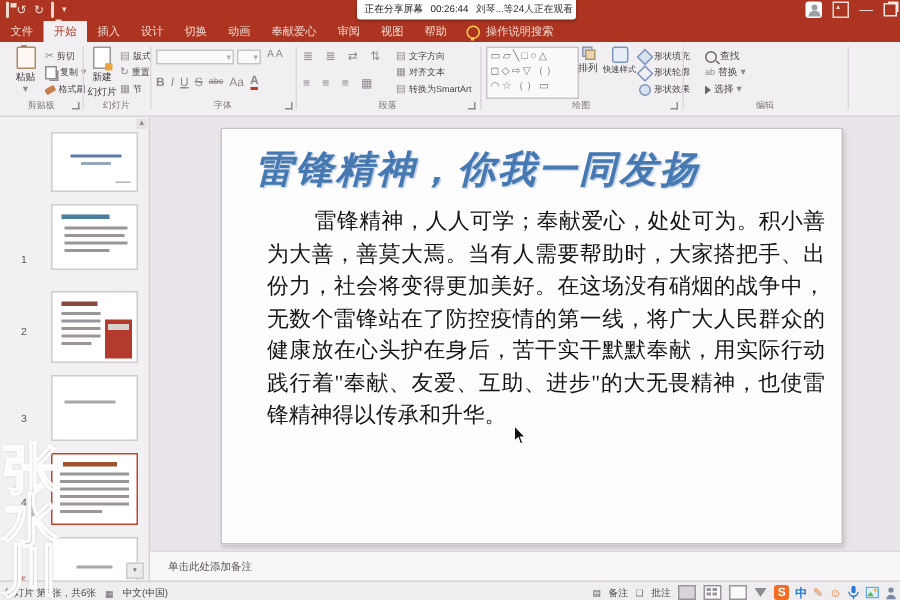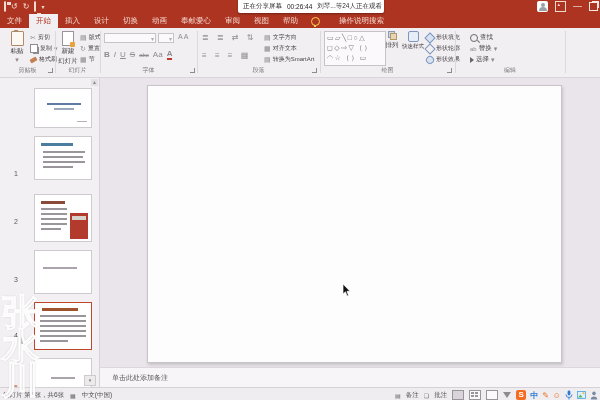--- a/index.html
+++ b/index.html
@@ -24,21 +24,21 @@
   .avatar{width:11px;height:11px;background:#fff;border-radius:2px;position:relative;}
   .avatar:before{content:"";position:absolute;left:3.5px;top:1.5px;width:4px;height:4px;border-radius:50%;background:#9aa0a6;}
   .avatar:after{content:"";position:absolute;left:1.5px;top:6px;width:8px;height:4px;border-radius:4px 4px 0 0;background:#9aa0a6;}
   .ribopt{width:9px;height:9px;border:1px solid #f2d9cf;position:relative;}
   .ribopt:after{content:"▴";position:absolute;left:1.5px;top:-1px;font-size:5px;color:#f2d9cf;}
   .wmin{font-size:9px;line-height:11px;color:#f7e8e3;}
   .wres{width:7px;height:7px;border:1px solid #f7e8e3;box-shadow:2px -2px 0 -1px #f7e8e3;}
   
   .tab{padding:0 7px;font-size:7.5px;line-height:14px;color:#f3d8cf;cursor:pointer;white-space:nowrap;}
   .tab.active{background:#f2eff2;color:#ad3421;}
-  .tellme{display:flex;align-items:center;gap:19px;color:#f3d8cf;font-size:7.5px;padding-left:6px;}
+  .tellme{display:flex;align-items:center;gap:4px;color:#f3d8cf;font-size:7.5px;padding-left:6px;}
   .bulb{width:7px;height:7px;border:1px solid #ffd24d;border-radius:50%;position:relative;}
   .bulb:after{content:"";position:absolute;left:2px;bottom:-2px;width:1.5px;height:2px;background:#ffd24d;}
   .share-btn{position:absolute;right:-8px;top:16px;display:flex;align-items:center;gap:2px;color:#fff;font-size:7.5px;}
   .person-ic{width:7px;height:7px;position:relative;}
   .person-ic:before{content:"";position:absolute;left:2px;top:0;width:3px;height:3px;border-radius:50%;background:#fff;}
   .person-ic:after{content:"";position:absolute;left:0.5px;top:3.5px;width:6px;height:3px;border-radius:3px 3px 0 0;background:#fff;}
   
   .ribbon{position:absolute;left:0;top:28px;width:600px;height:50px;background:#f2eff2;border-bottom:1px solid #d9d4d9;box-sizing:border-box;}
   .sep{position:absolute;top:3px;width:1px;height:42px;background:#ddd8dd;}
   .glabel{position:absolute;top:38px;font-size:6px;color:#7b767b;text-align:center;}
@@ -331,20 +331,22 @@
       <div class="tl" style="left:5px;top:37px;width:28px;"></div>
     </div>
 
     <div class="tbox" style="top:280px;height:44px;">
       <div class="tl" style="left:16px;top:18px;width:24px;height:1.5px;background:#aaa5aa;"></div>
     </div>
   </div>
 
   <div class="editor">
     <div class="slide">
+      <div class="slide-title">雷锋精神，你我一同发扬</div>
+      <div class="slide-body">雷锋精神，人人可学；奉献爱心，处处可为。积小善为大善，善莫大焉。当有人需要帮助时，大家搭把手、出份力，社会将变得更加美好。在这场没有硝烟的战争中，无数个雷锋站在了防控疫情的第一线，将广大人民群众的健康放在心头护在身后，苦干实干默默奉献，用实际行动践行着"奉献、友爱、互助、进步"的大无畏精神，也使雷锋精神得以传承和升华。</div>
     </div>
     <svg class="cursor" width="9" height="13" viewBox="0 0 9 13">
       <path d="M1,0 L1,10 L3.5,7.8 L5,12 L6.5,11.4 L5,7.3 L8,7.3 Z" fill="#111" stroke="#fff" stroke-width="0.7"></path>
     </svg>
   </div>
 
   <div class="splitchip">▾</div>
   <div class="notes">
     <div class="notes-ph">单击此处添加备注</div>
   </div>

